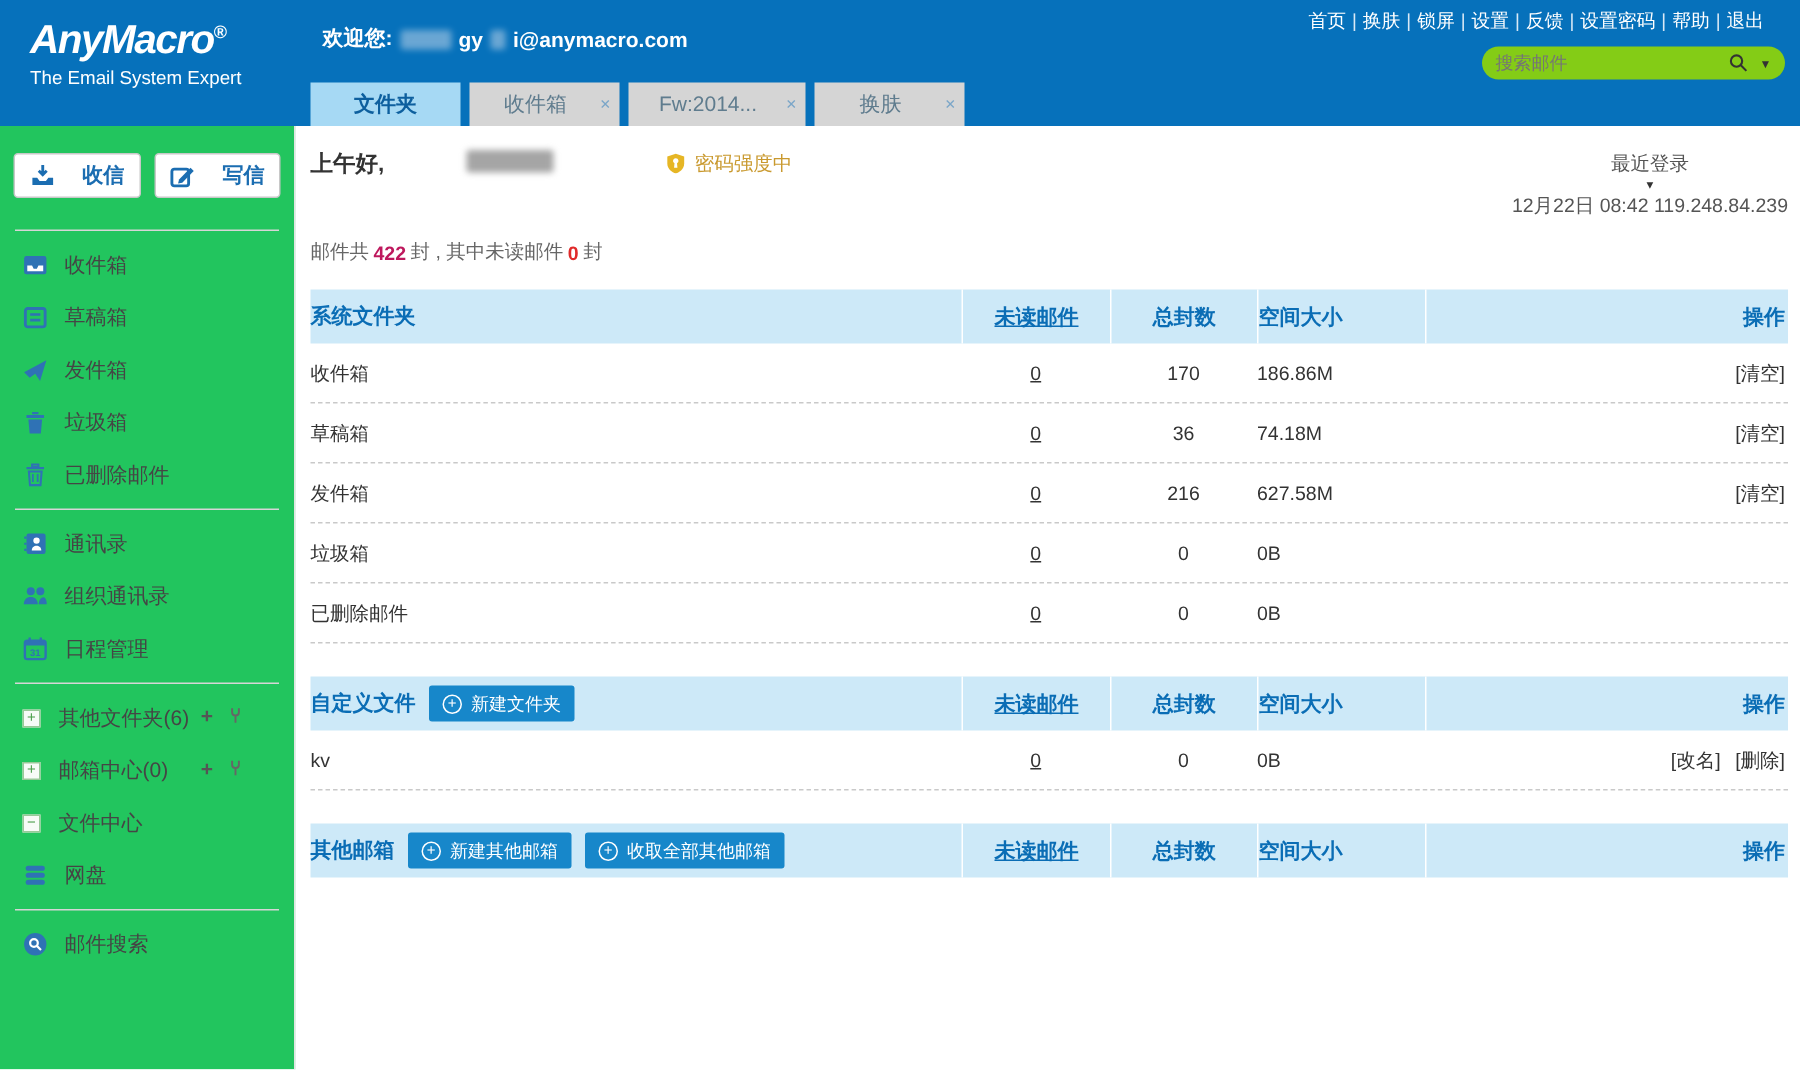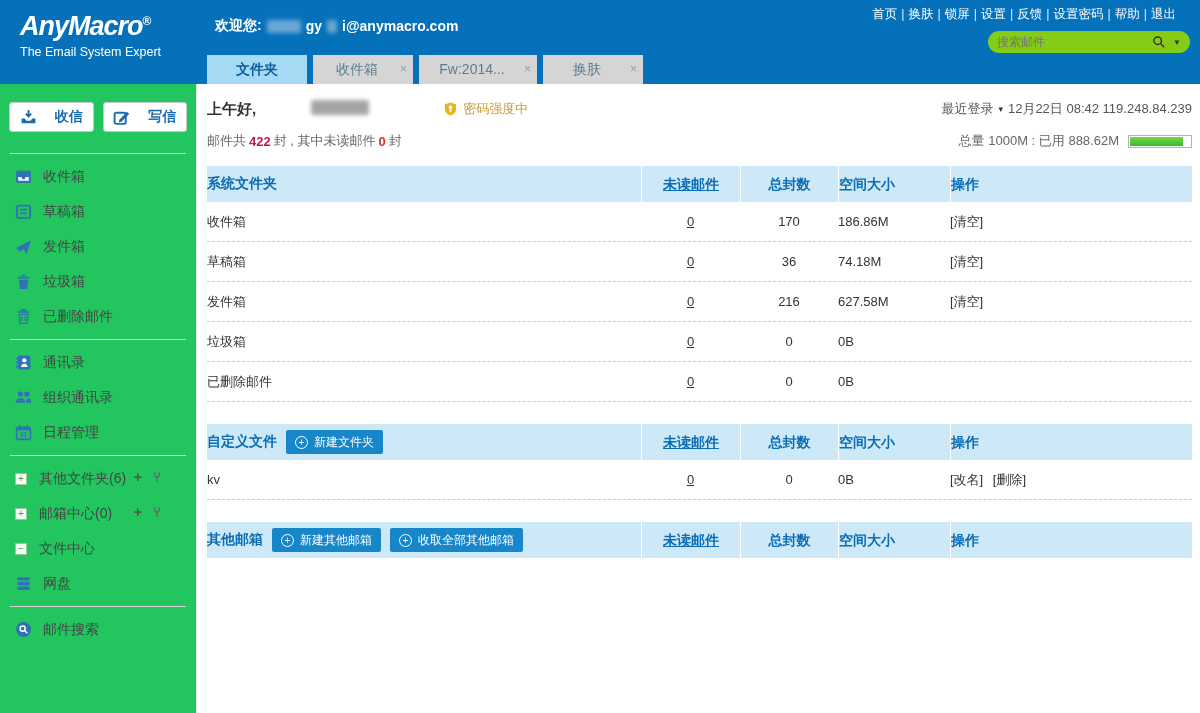--- a/index.html
+++ b/index.html
@@ -44,37 +44,37 @@
   .ta-plus { color:#555; font-size:14px; font-weight:bold; line-height:14px; cursor:pointer; }
   .ta-wrench { width:12px; height:14px; cursor:pointer; }
 
   
   .main { flex:1; padding:0 8px 0 10px; background:#fff; }
   .greet-row { display:flex; align-items:flex-start; margin-top:16px;gap:48px; }
   .greet { font-size:15px; font-weight:bold; color:#333; }
   .blur-name { display:inline-block; width:58px; height:15px; margin-left:7px; background:#a5a5a5; filter:blur(2px); border-radius:2px; }
   .pw-badge { display:flex; align-items:center; gap:5px; margin-left:26px; color:#c9992e; font-size:13px; cursor:pointer; }
   .flex-spacer { flex:1; }
-  .last-login { color:#555; font-size:13px; display:flex; align-items:center; cursor:pointer; }
+  .last-login { color:#555; font-size:13px; display:flex; align-items:center; cursor:pointer;flex-direction:column; }
   .ll-caret { font-size:9px; color:#333; margin:0 5px; }
   .stats-row { display:flex; align-items:center; margin-top:13px; font-size:13px; color:#666; }
   .stat-total { font-weight:bold; color:#be185d; margin:0 3px; }
   .stat-unread { font-weight:bold; color:#e02a2a; margin:0 3px; }
   .quota { display:flex; align-items:center; gap:9px; }
   .quota-bar { width:64px; height:13px; border:1px solid #b3b3b3; background:#fff; padding:1px; }
   .quota-fill { height:100%; background:linear-gradient(#74da50,#3eb52a); }
 
   .section { margin-top:22px; }
   .section.first { margin-top:16px; }
   .sec-head { display:flex; height:36px; background:#cde9f8; align-items:center; font-weight:bold; color:#0a6db5; font-size:14px; }
   .cell-name { width:434px; padding-left:0; display:flex; align-items:center; gap:9px; flex:none; }
   .col-u { width:99px; text-align:center; flex:none;text-decoration:underline; }
   .col-t { width:98px; text-align:center; flex:none; }
   .col-s { width:112px; flex:none; }
-  .col-o { flex:1; text-align:left; padding-right:2px; }
+  .col-o { flex:1; text-align:right; padding-right:2px; }
   .sec-head .col-u, .sec-head .col-t, .sec-head .col-s, .sec-head .col-o { border-left:1px solid #fff; height:36px; line-height:36px; }
   .trow { display:flex; align-items:center; height:40px; border-bottom:1px dashed #c9c9c9; font-size:13px; color:#333; }
   .trow .cell-name { font-weight:normal; }
   .op { cursor:pointer; } .op + .op { margin-left:6px; }
   .sec-btn { height:24px; background:#1787ca; color:#fff; font-size:12px; border:none; border-radius:2px; display:inline-flex; align-items:center; gap:6px; padding:0 9px; cursor:pointer; font-family:inherit; }
   .pc { width:13px; height:13px; border:1px solid #fff; border-radius:50%; font-size:10px; line-height:11px; text-align:center; display:inline-block; flex:none; }
 </style>
 </head>
 <body>
 
@@ -272,26 +272,20 @@
 
       <div class="stats-row">
         <span style="display:flex;align-items:center;">
           <span>邮件共</span>
           <span class="stat-total">422</span>
           <span>封 , 其中未读邮件</span>
           <span class="stat-unread">0</span>
           <span>封</span>
         </span>
         <span class="flex-spacer"></span>
-        <span class="quota">
-          <span>总量 1000M : 已用 888.62M</span>
-          <span class="quota-bar">
-              <span class="quota-fill" style="display: block; width: 89%;"></span>
-            </span>
-        </span>
       </div>
 
       <div class="section first">
         <div class="sec-head">
           <span class="cell-name">系统文件夹</span>
           <span class="col-u">未读邮件</span>
           <span class="col-t">总封数</span>
           <span class="col-s">空间大小</span>
           <span class="col-o">操作</span>
         </div>

